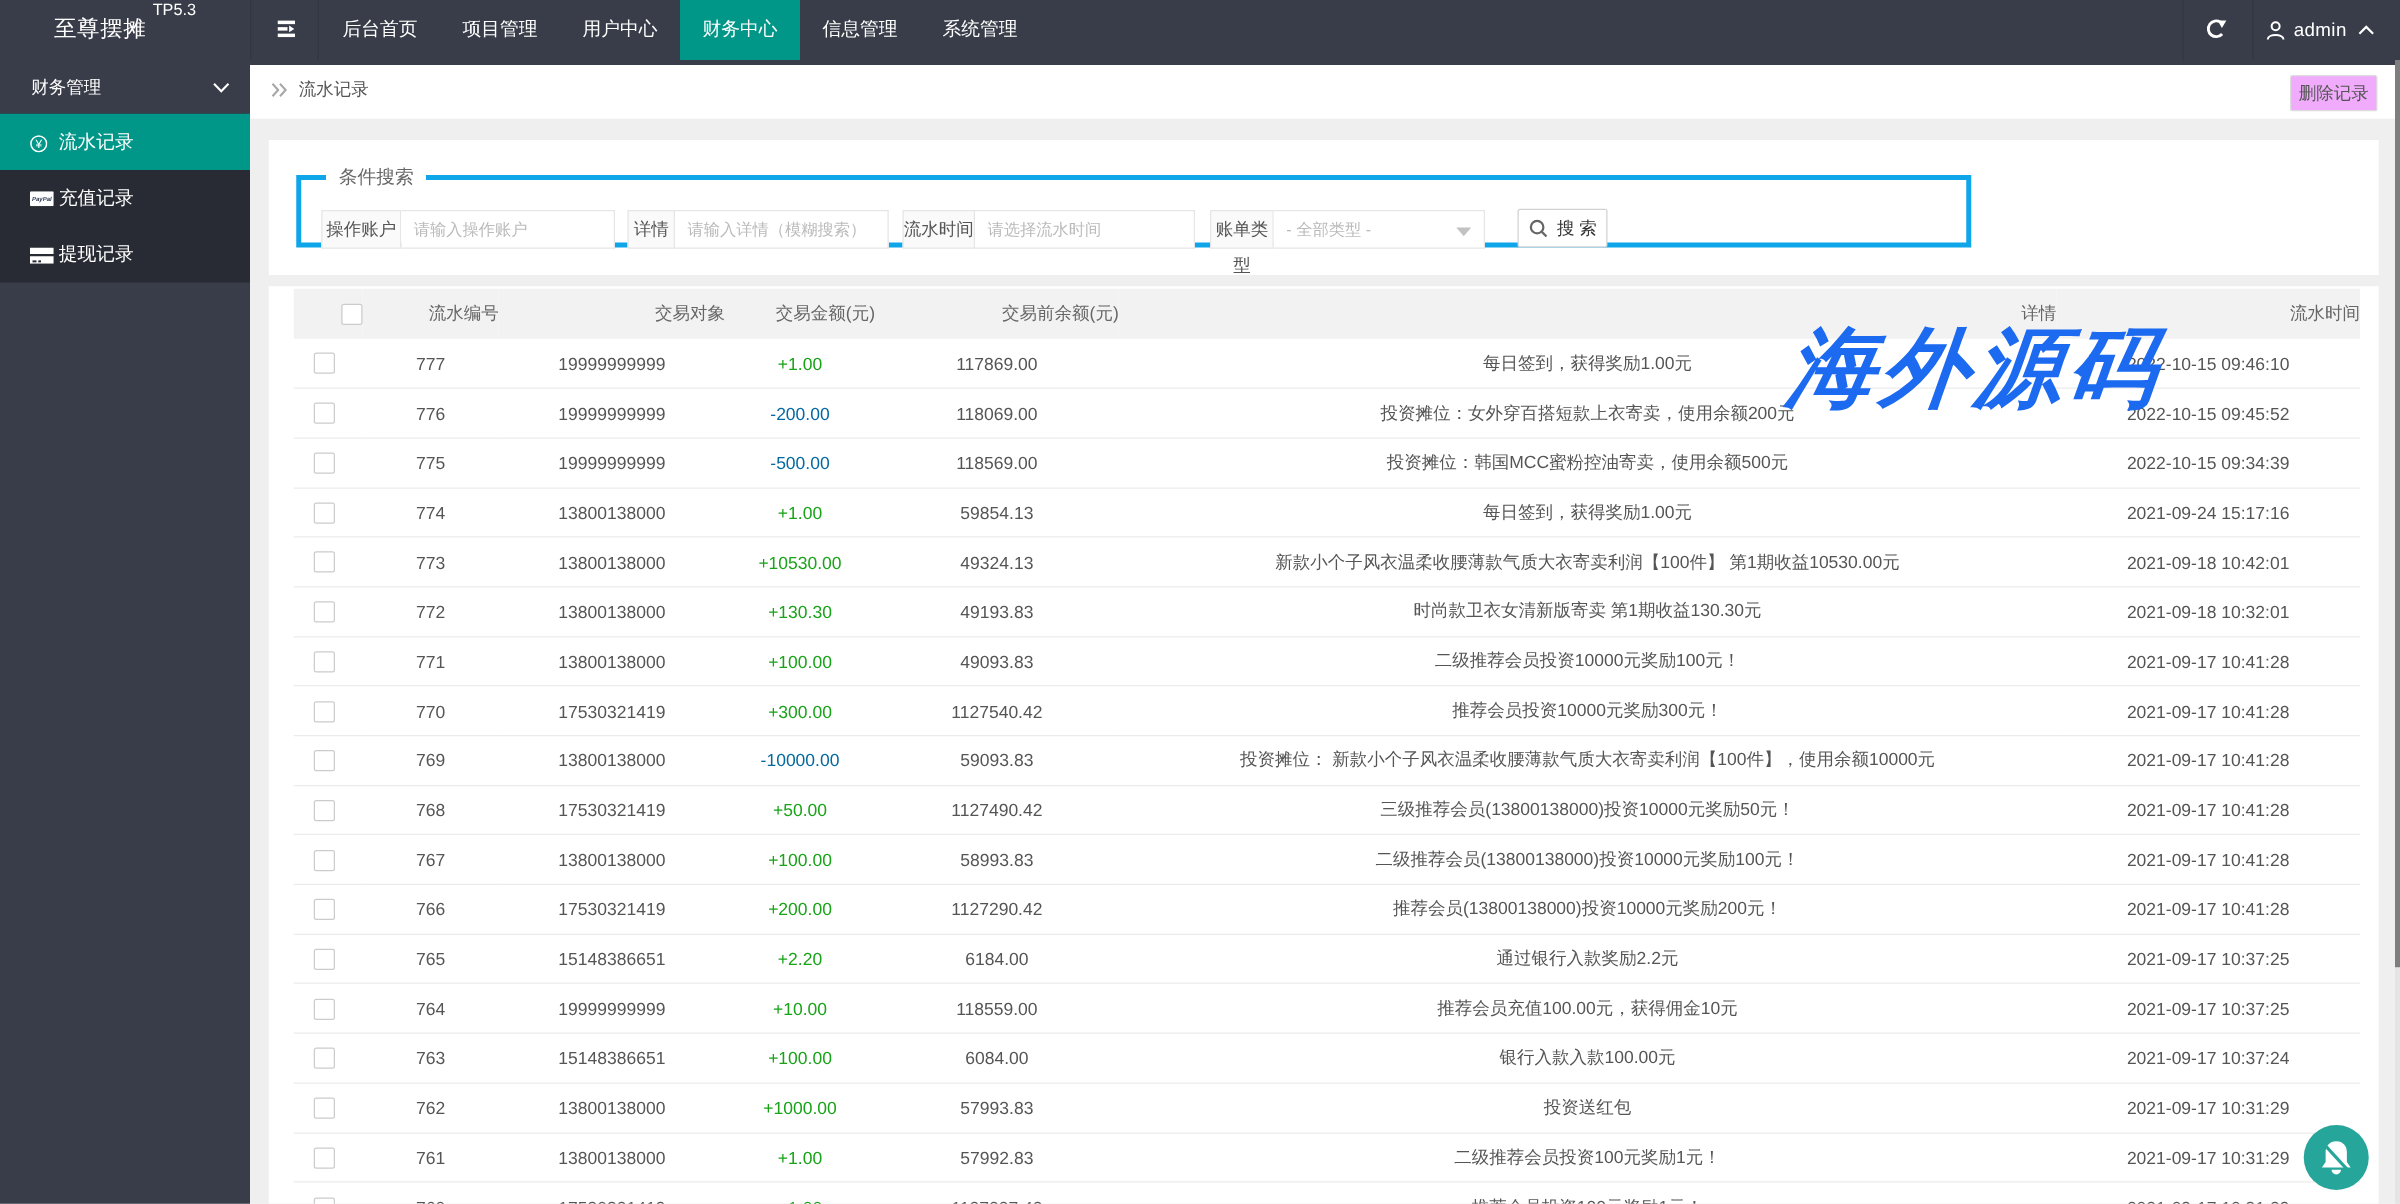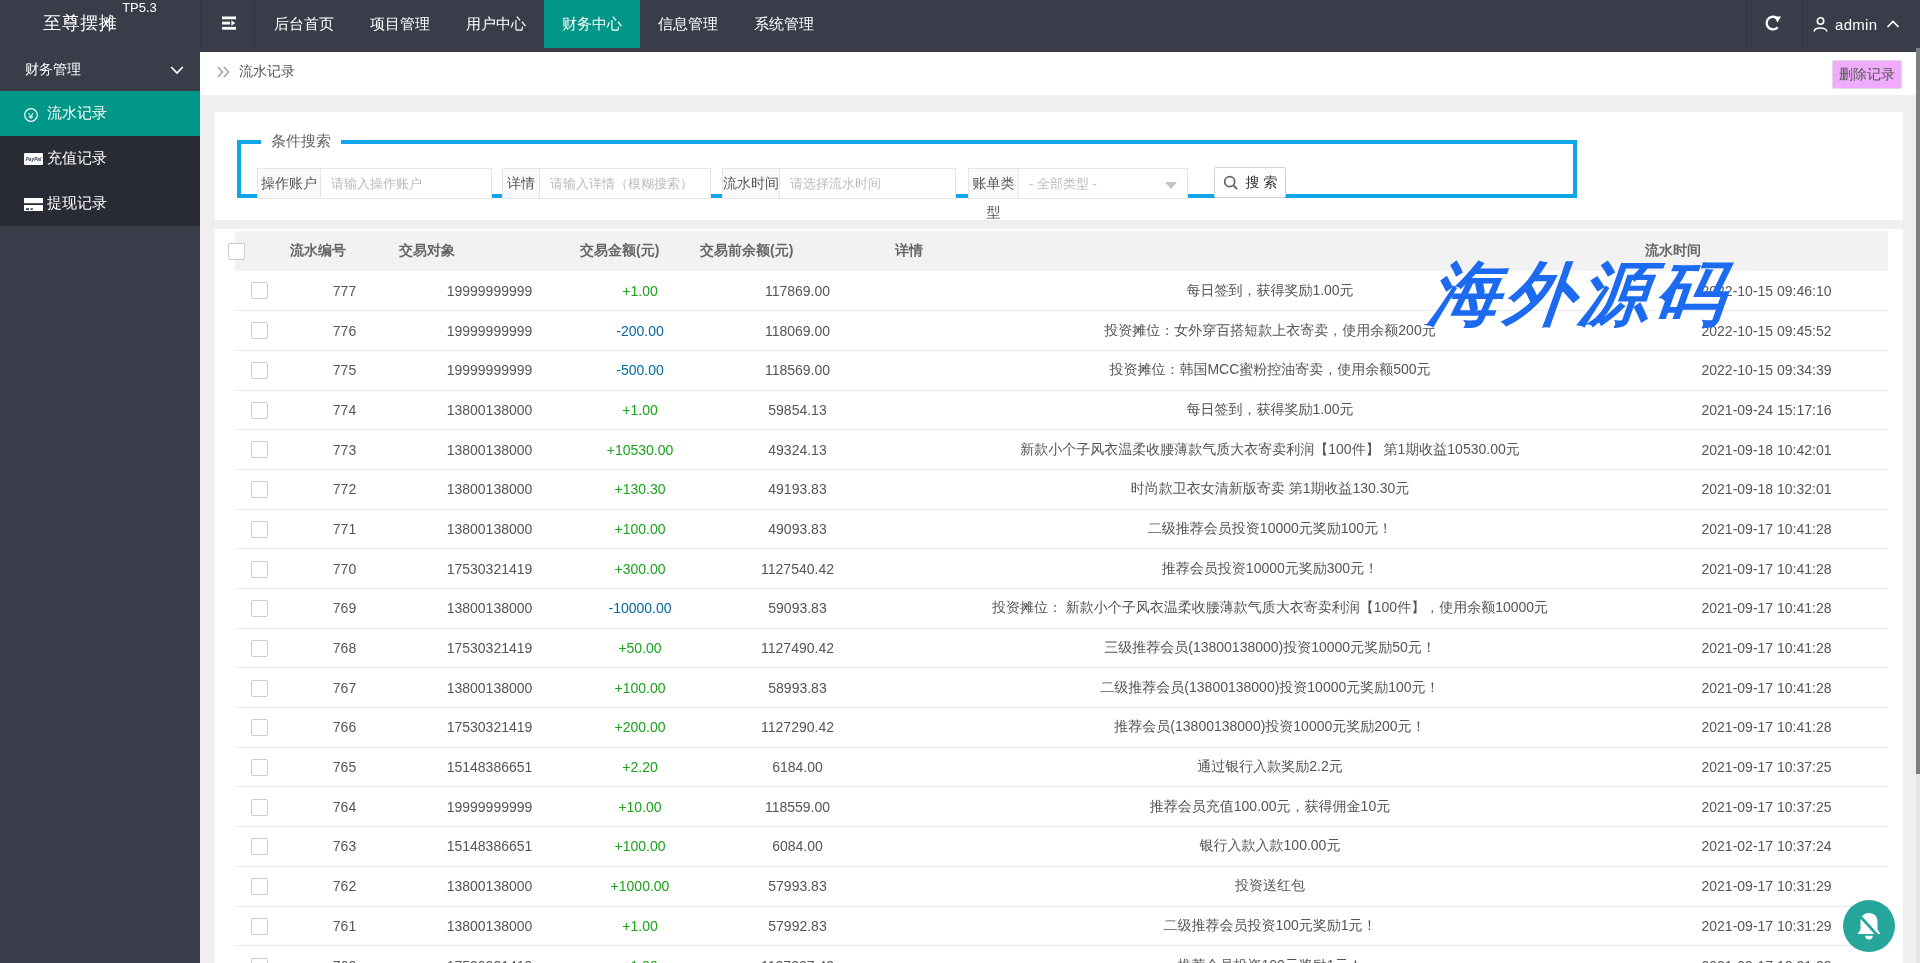--- a/index.html
+++ b/index.html
@@ -34,21 +34,21 @@
 fieldset{position:absolute;left:22px;top:20px;width:1340px;height:66px;border:4px solid #0ea5e9}
 legend{margin-left:20px;padding:0 10px;font-size:15px;color:#666}
 .grp{position:absolute;top:56px;height:31px;display:flex}
 .grp .lab{height:31px;border:1px solid #e6e6e6;background:#fafafa;color:#555;font-size:14px;text-align:center;line-height:29px}
 .grp .inp{height:31px;border:1px solid #e6e6e6;border-left:none;background:#fff;color:#bbb;font-size:13px;line-height:29px;padding-left:10px}
 .sel{position:relative}
 .sel .tri{position:absolute;right:10px;top:13px;width:0;height:0;border-left:6px solid transparent;border-right:6px solid transparent;border-top:7px solid #c2c2c2}
 .sbtn{position:absolute;left:999px;top:55px;width:72px;height:31px;border:1px solid #d2d2d2;border-radius:2px;background:#fff;display:flex;align-items:center;justify-content:center;color:#333;font-size:14px}
 #card2{left:15px;top:181px;width:1688px;height:734px}
 table{position:absolute;left:20px;top:2px;width:1653px;border-collapse:collapse;table-layout:fixed}
-th{height:40px;background:#f2f2f2;font-weight:bold;font-size:14px;color:#666;text-align:left}
+th{height:40px;background:#f2f2f2;font-weight:normal;font-size:14px;color:#666;text-align:right}
 td{height:39.7px;font-size:14px;color:#555;text-align:center;border-top:1px solid #ebebeb;padding:0;overflow:hidden;white-space:nowrap}
 tr.first td{border-top:none}
 .g{color:#18a318}
 .r{color:#0369a1}
 .cb{display:inline-block;width:17px;height:17px;border:1px solid #ccc;border-radius:2px;background:#fff;vertical-align:middle;margin-left:-7px}
 .wm{position:absolute;left:1230px;top:200px;font-size:70px;color:#1b6af0;font-weight:bold;font-style:italic;letter-spacing:5px;transform:skewX(-6deg);white-space:nowrap;z-index:30}
 .bell{position:absolute;left:1843px;top:900px;width:52px;height:52px;border-radius:50%;background:#26a69a;z-index:40}
 .sb-thumb{position:absolute;left:1916px;top:48px;width:4px;height:726px;background:#7e7e7e;z-index:60}
 .sb-track{position:absolute;left:1916px;top:774px;width:4px;height:189px;background:#e4e4e4;z-index:60}
 </style></head>
@@ -306,21 +306,21 @@
             <td>推荐会员充值100.00元，获得佣金10元</td>
             <td>2021-09-17 10:37:25</td>
           </tr>
 <tr>
             <td><span class="cb"></span></td>
             <td>763</td>
             <td>15148386651</td>
             <td class="g">+100.00</td>
             <td>6084.00</td>
             <td>银行入款入款100.00元</td>
-            <td>2021-02-17 10:37:24</td>
+            <td>2021-09-17 10:37:24</td>
           </tr>
 <tr>
             <td><span class="cb"></span></td>
             <td>762</td>
             <td>13800138000</td>
             <td class="g">+1000.00</td>
             <td>57993.83</td>
             <td>投资送红包</td>
             <td>2021-09-17 10:31:29</td>
           </tr>

